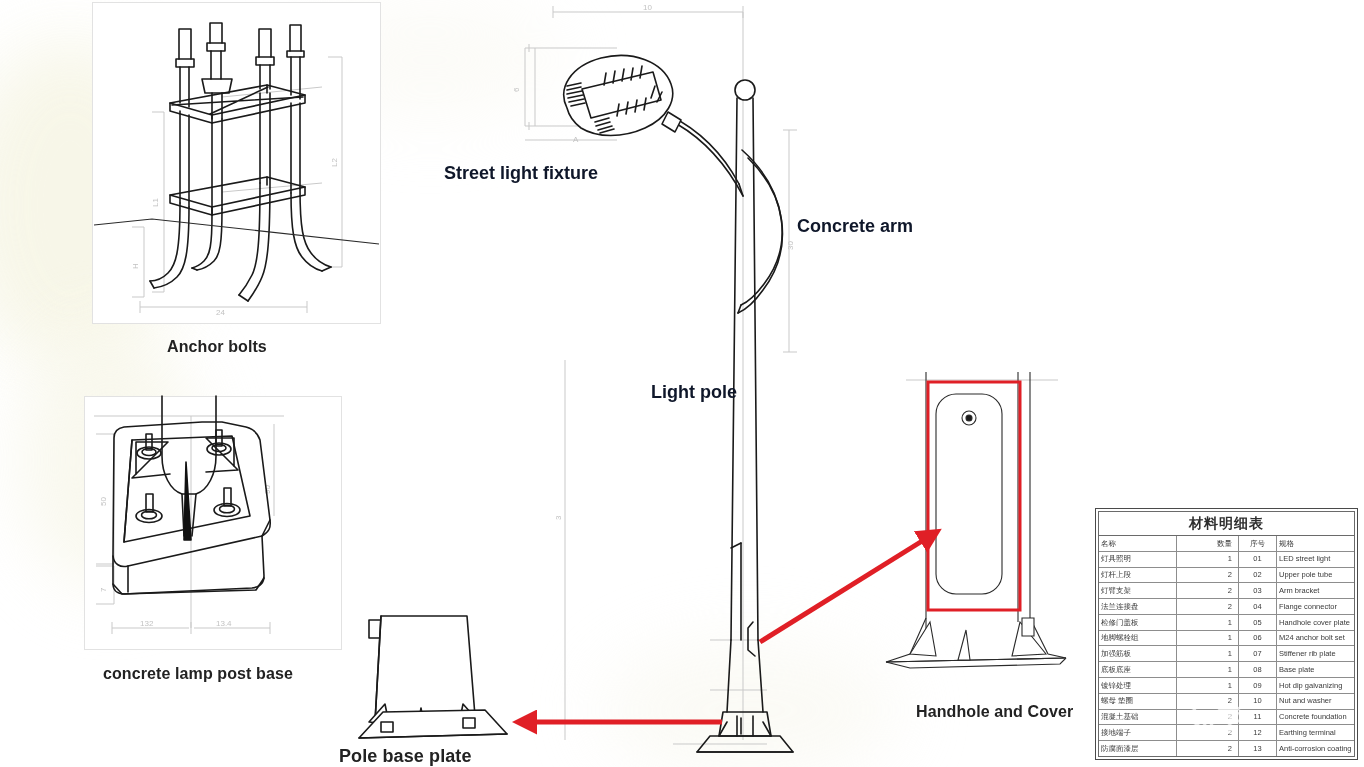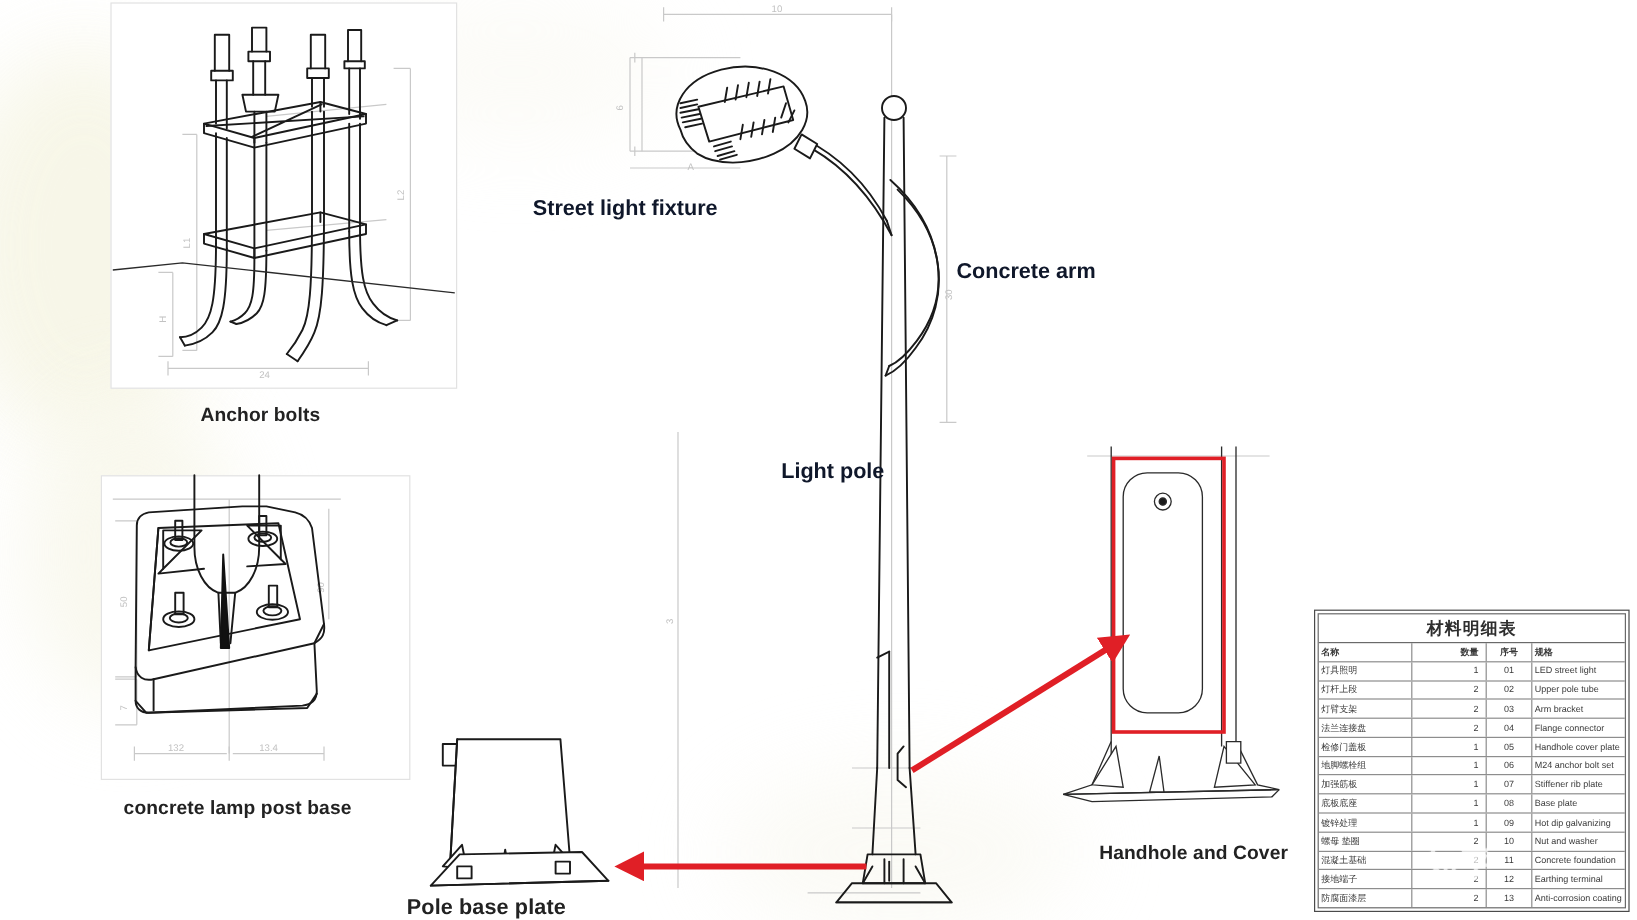--- a/index.html
+++ b/index.html
@@ -86,21 +86,21 @@
     letter-spacing: 1px;
   }
   .mt-grid { flex: 1 1 auto; display: flex; flex-direction: column; }
   .mt-row {
     display: flex;
     flex: 1 1 0;
     border-bottom: 1px solid #8d8d8d;
     min-height: 0;
   }
   .mt-row:last-child { border-bottom: none; }
-  .mt-row.mt-head { font-weight: bold; }
+  .mt-row.mt-head { font-weight: normal; }
   .mt-row.mt-foot { flex: 0 0 21px; border-top: 1px solid #6a6a6a; }
   .mt-cell {
     border-right: 1px solid #8d8d8d;
     font-size: 7.5px;
     color: #3a3a3a;
     line-height: 1;
     display: flex;
     align-items: center;
     padding: 0 2px;
     box-sizing: border-box;

